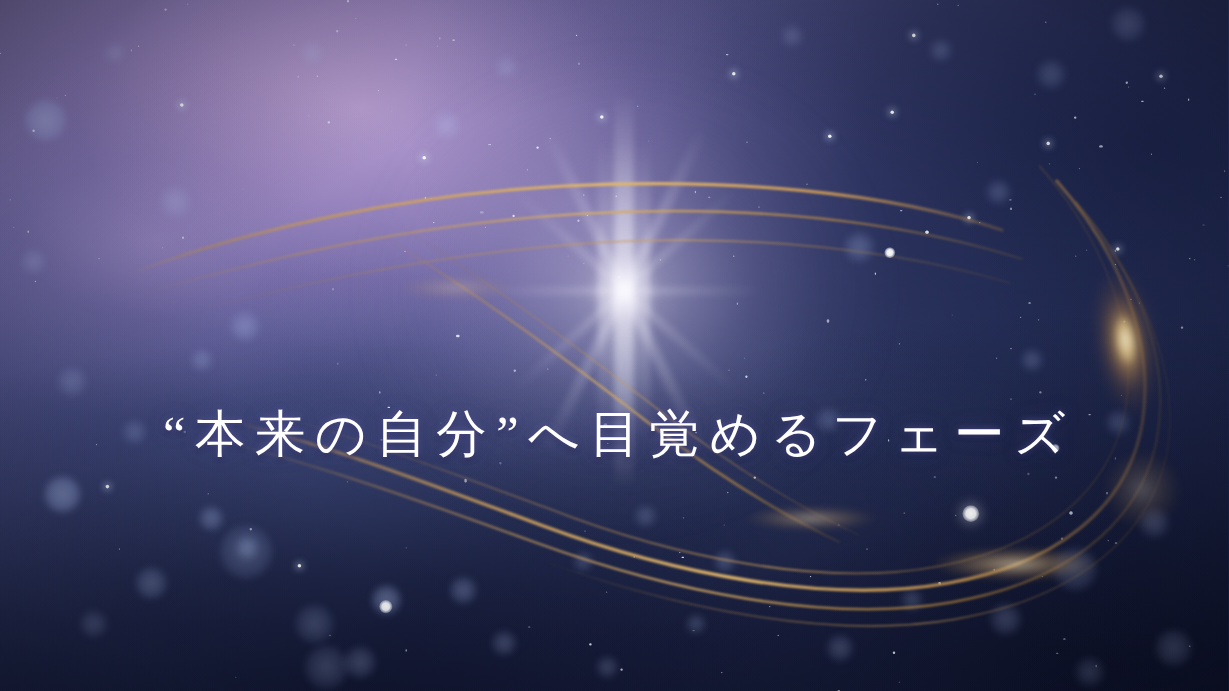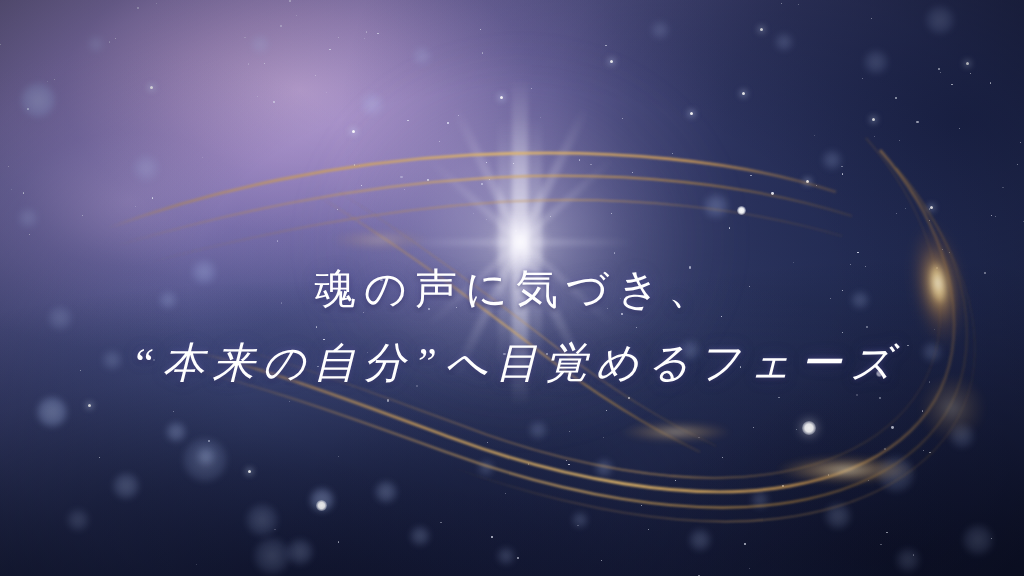--- a/index.html
+++ b/index.html
@@ -234,21 +234,21 @@
     text-indent: 8px;
     font-weight: 400;
     color: #ffffff;
     text-shadow:
       0 0 5px rgba(110,104,180,0.55),
       0 0 16px rgba(80,78,160,0.38),
       0 2px 4px rgba(16,16,44,0.45);
     white-space: nowrap;
   }
   .subtitle.l1 { top: 262px; }
-  .subtitle.l2 { top: 336px; font-style: italic; }
+  .subtitle.l2 { top: 336px; }
 </style>
 </head>
 <body>
 
 <div id="stage">
 
   <div class="layer bg-base"></div>
   <div class="layer neb-pink"></div>
   <div class="layer neb-pink2"></div>
   <div class="layer neb-violet"></div>
@@ -584,17 +584,16 @@
     <div class="arc-sparkle" style="left:802px; top:421px; width:14px; height:14px;"></div>
     <div class="arc-sparkle" style="left:799px; top:418px; width:20px; height:20px; opacity:.35; filter:blur(5px);"></div>
     <div class="arc-sparkle" style="left:316px; top:500px; width:11px; height:11px;"></div>
     <div class="arc-sparkle" style="left:737px; top:206px; width:9px; height:9px;"></div>
     <div class="arc-sparkle" style="left:876px; top:370px; width:7px; height:7px; opacity:.85;"></div>
   </div>
 
   <div class="layer vignette"></div>
 
 
-  <div class="subtitle l1">魂の声に気づき、</div>
 
   <div class="subtitle l2">“本来の自分”へ目覚めるフェーズ</div>
 
 </div>
 
 </body></html>

